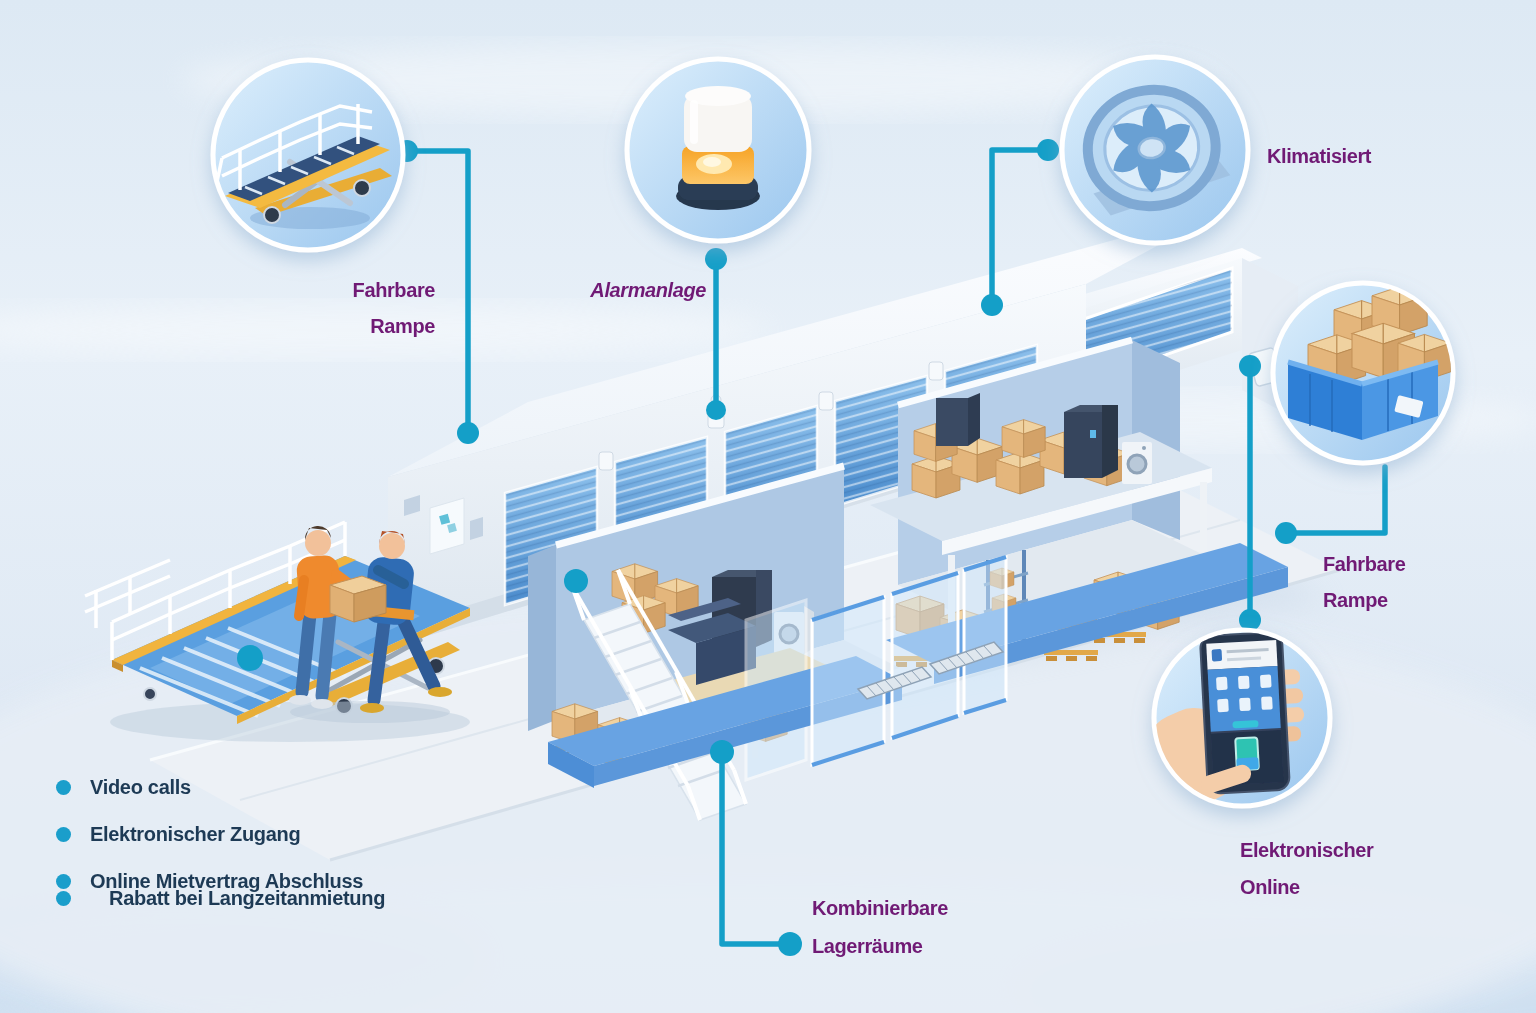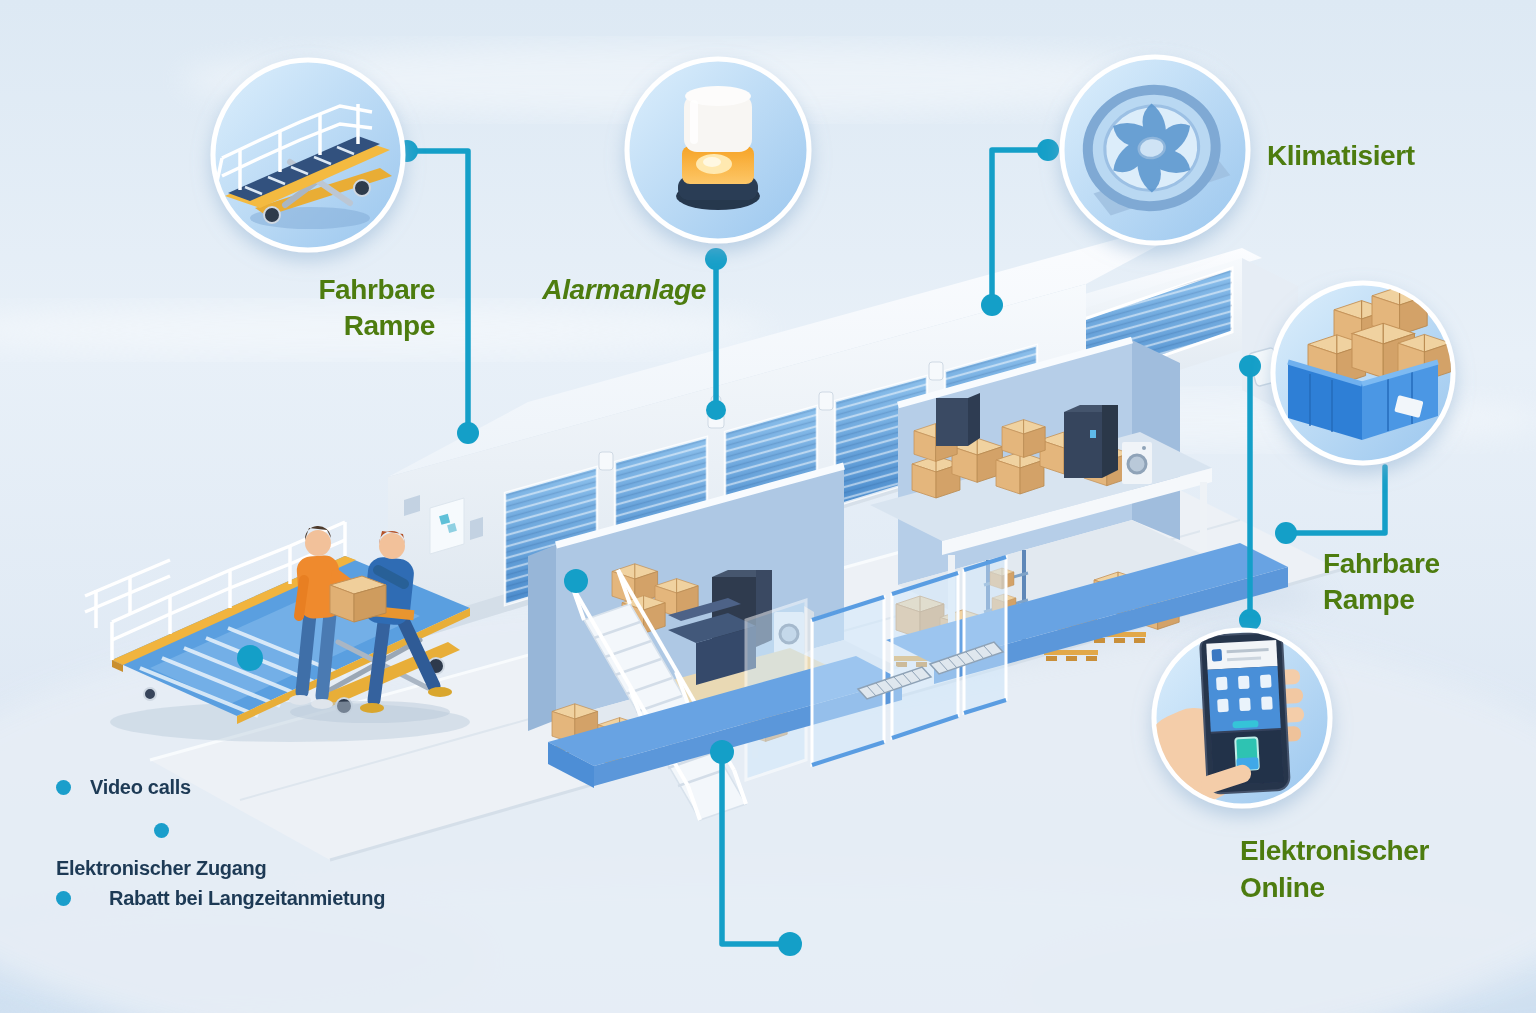--- a/index.html
+++ b/index.html
@@ -1,20 +1,20 @@
 <!DOCTYPE html>
 <html><head>
 <meta charset="utf-8">
 <style>
   html,body{margin:0;padding:0;background:#cfdded;}
   .stage{position:relative;width:1536px;height:1013px;overflow:hidden;
          font-family:"Liberation Sans",sans-serif;}
   .stage svg{position:absolute;left:0;top:0;}
-  .label{position:absolute;font-weight:bold;font-size:28px;line-height:36px;
-         color:#4d7c0f;letter-spacing:-0.4px;white-space:nowrap;}
+  .label{position:absolute;font-weight:bold;font-size:20px;line-height:36px;
+         color:#701a75;letter-spacing:-0.4px;white-space:nowrap;}
   .label.r{text-align:right;}
   .feat{position:absolute;left:56px;display:flex;align-items:center;gap:19px;
         font-weight:bold;font-size:20px;color:#1d3a55;letter-spacing:-0.3px;}
   .feat .dot{width:15px;height:15px;border-radius:50%;background:#1a9ecb;flex:0 0 auto;}
 </style>
 </head>
 <body>
 
 <div class="stage">
 
@@ -562,27 +562,35 @@
     <div>Klimatisiert</div>
   </div>
   <div class="label" style="left:1323px;top:546px;">
     <div>Fahrbare</div>
     <div>Rampe</div>
   </div>
   <div class="label" style="left:1240px;top:832px;line-height:37px;">
     <div>Elektronischer</div>
     <div>Online</div>
   </div>
+  <div class="label" style="left:812px;top:889px;line-height:38px;">
+    <div>Kombinierbare</div>
+    <div>Lagerräume</div>
+  </div>
 
   <div class="feat" style="top:776px;">
     <span class="dot"></span>
     <span>Video calls</span>
   </div>
-  <div class="feat" style="top:823px;flex-direction:column;">
+  <div class="feat" style="top:823px;">
     <span class="dot"></span>
     <span>Elektronischer Zugang</span>
+  </div>
+  <div class="feat" style="top:870px;">
+    <span class="dot"></span>
+    <span>Online Mietvertrag Abschluss</span>
   </div>
   <div class="feat" style="top:887px;gap:38px;">
     <span class="dot"></span>
     <span>Rabatt bei Langzeitanmietung</span>
   </div>
 
 </div>
 
 </body></html>

